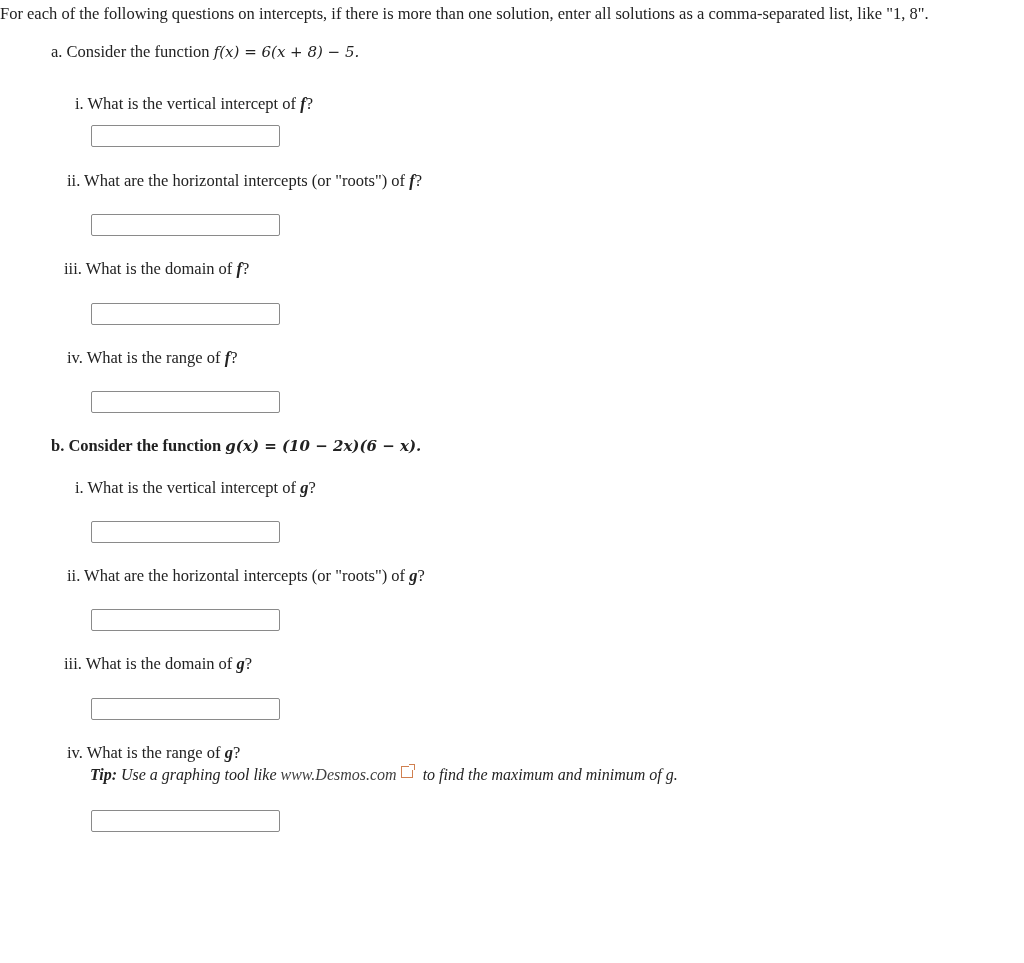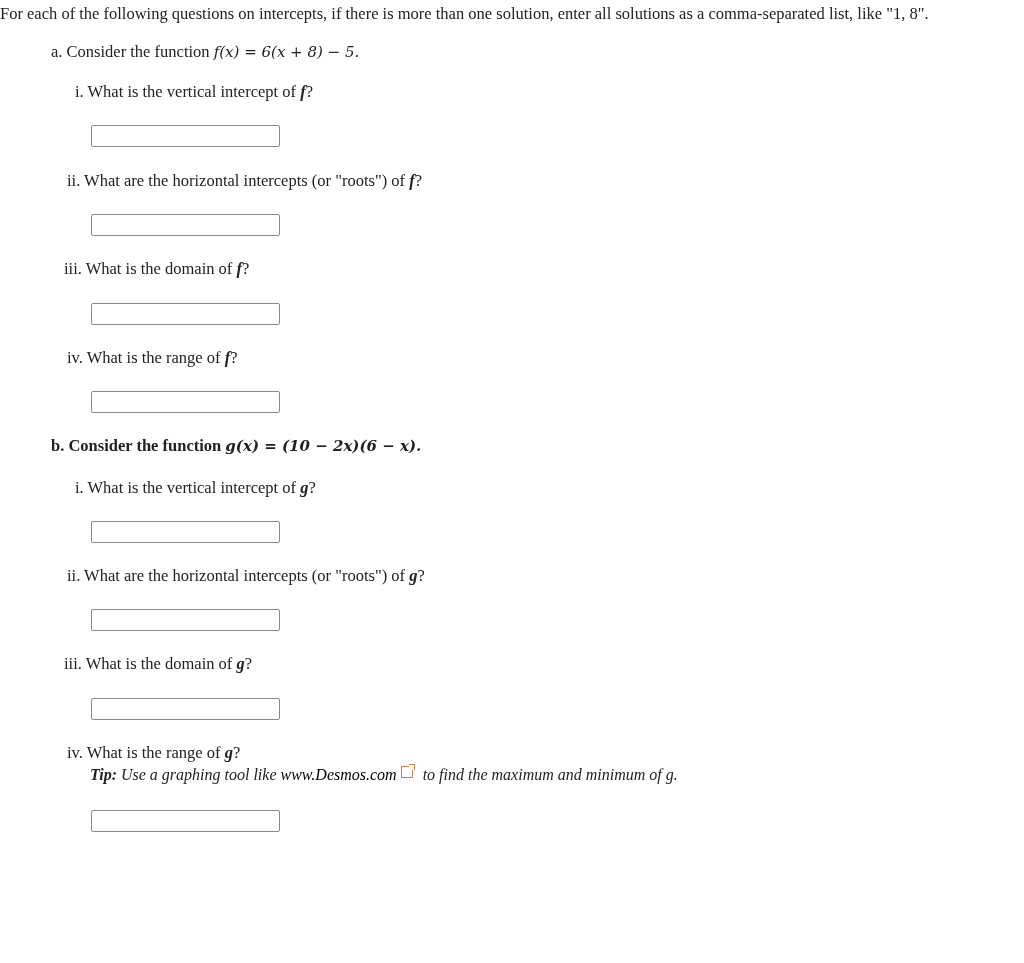--- a/index.html
+++ b/index.html
@@ -9,36 +9,36 @@
   .intro { left: 0; top: 4px; font-size: 16.5px; }
   .part { font-size: 16.5px; margin-left: 24px; }
   .q { font-size: 16.5px; }
   .math { font-family: "DejaVu Serif", "Liberation Serif", serif; font-size: 15px; }
   .mi { font-style: italic; }
   .answer { position: absolute; left: 91px; width: 189px; height: 22px; border: 1px solid #8a8a8a;
             border-radius: 2px; background: #fff; box-sizing: border-box; padding: 0 4px;
             font-family: "Liberation Sans", sans-serif; font-size: 14px; outline: none; }
   .tip { font-style: italic; font-size: 16px; color: #222; }
   .tip b { font-weight: bold; }
-  .tip a { color: #000000; text-decoration: none; }
+  .tip a { color: #404040; text-decoration: none; }
   .ext-icon { display: inline-block; width: 10px; height: 10px; border: 1px solid #d08050; position: relative;
               margin: 0 6px 0 4px; vertical-align: 2px; }
   .ext-icon::after { content: ""; position: absolute; right: -3px; top: -3px; width: 5px; height: 5px;
                      border-top: 1px solid #d08050; border-right: 1px solid #d08050; background: #fff; }
 </style>
 </head>
 <body>
 
 <div class="abs intro">For each of the following questions on intercepts, if there is more than one solution, enter all solutions as a comma-separated list, like "1, 8".</div>
 
 <div class="abs part" style="left:27px; top:42px;">
   <span>a. Consider the function </span><span class="math mi">f(x) = 6(x + 8) − 5.</span>
 </div>
 
-<div class="abs q" style="left:75px; top:82px;">
+<div class="abs q" style="left:75px; top:94px;">
   <span>i. What is the vertical intercept of </span><b><i>f</i></b><span>?</span>
 </div>
 <input class="answer" style="top: 125px;" type="text" value="">
 
 <div class="abs q" style="left:67px; top:171px;">
   <span>ii. What are the horizontal intercepts (or "roots") of </span><b><i>f</i></b><span>?</span>
 </div>
 <input class="answer" style="top: 214px;" type="text" value="">
 
 <div class="abs q" style="left:64px; top:259px;">

